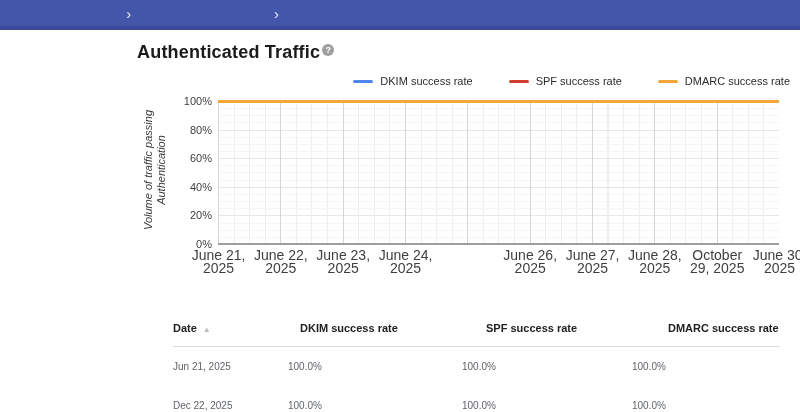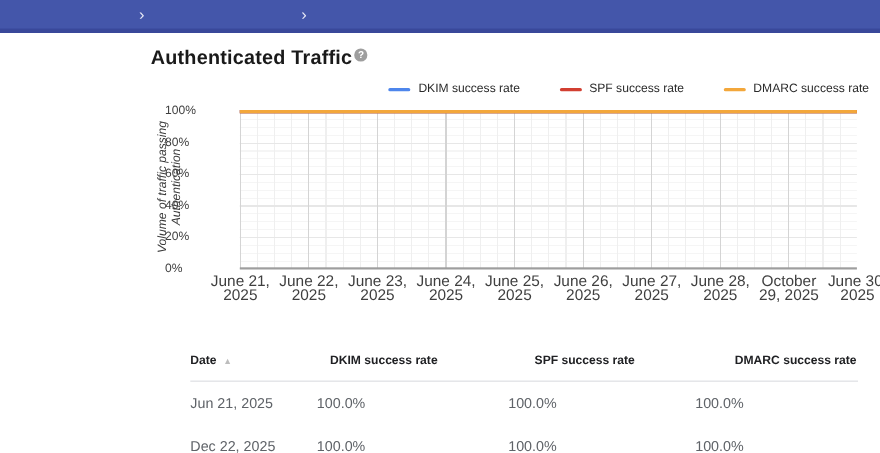--- a/index.html
+++ b/index.html
@@ -38,32 +38,32 @@
             repeating-linear-gradient(to right,  #d4d4d4 0 1px, transparent 1px 62.33px),
             repeating-linear-gradient(to bottom, #e7e7e7 0 1px, transparent 1px 28.6px),
             repeating-linear-gradient(to right,  #efefef 0 1px, transparent 1px 15.58px),
             repeating-linear-gradient(to bottom, #f5f5f5 0 1px, transparent 1px 7.15px);
         }
   .line-dmarc { position:absolute; left:0; right:0; top:-1px; height:3px; background:#F3A73B; z-index:3; }
   .line-spf   { position:absolute; left:0; right:0; top:-1px; height:3px; background:#D23F31; z-index:2; }
   .line-dkim  { position:absolute; left:0; right:0; top:-1px; height:3px; background:#4E86EC; z-index:1; }
   .xaxis-line { position:absolute; left:0; right:0; bottom:-1px; height:2px; background:#9e9e9e; z-index:4; }
 
-  .ytick { position:absolute; width:62px; left:150px; text-align:left; font-size:11px; color:#3f3f3f; }
+  .ytick { position:absolute; width:62px; left:150px; text-align:right; font-size:11px; color:#3f3f3f; }
   .xtick { position:absolute; width:63px; top:249px; text-align:center; font-size:14px;
            color:#3f3f3f; line-height:13px; }
 
   
   .table { position:absolute; left:173px; top:309px; width:607px; }
   .trow { display:grid; grid-template-columns:115px 174px 170px 148px; align-items:center; }
   .thead { height:38px; border-bottom:1px solid #dadce0;gap:12px; }
   .th { font-size:11px; font-weight:bold; color:#202124; cursor:pointer; }
   .sort { font-size:8px; color:#bdbdbd; margin-left:6px; }
   .tdata { height:39px; }
-  .td { font-size:13px; color:#5f6368; }
+  .td { font-size:10px; color:#5f6368; }
 </style>
 </head>
 <body>
 
 <div class="stage">
 
   <div class="appbar">
     <span class="crumb">Postmaster Tools</span>
     <span class="chev">›</span>
     <span class="crumb">
@@ -108,21 +108,20 @@
   <div class="ytick" style="top:123.6px">80%</div>
   <div class="ytick" style="top:152.2px">60%</div>
   <div class="ytick" style="top:180.8px">40%</div>
   <div class="ytick" style="top:209.4px">20%</div>
   <div class="ytick" style="top:238px">0%</div>
 
   <div class="xtick" style="left:187px">June 21, 2025</div>
   <div class="xtick" style="left:249.3px">June 22, 2025</div>
   <div class="xtick" style="left:311.7px">June 23, 2025</div>
   <div class="xtick" style="left:374px">June 24, 2025</div>
-  <div class="xtick" style="left:436.3px">June 25, 2025</div>
   <div class="xtick" style="left:498.7px">June 26, 2025</div>
   <div class="xtick" style="left:561px">June 27, 2025</div>
   <div class="xtick" style="left:623.3px">June 28, 2025</div>
   <div class="xtick" style="left:685.7px">October 29, 2025</div>
   <div class="xtick" style="left:748px">June 30, 2025</div>
 
   <div class="table">
     <div class="trow thead">
       <span class="th">
         <span>Date</span><span class="sort">▲</span>

